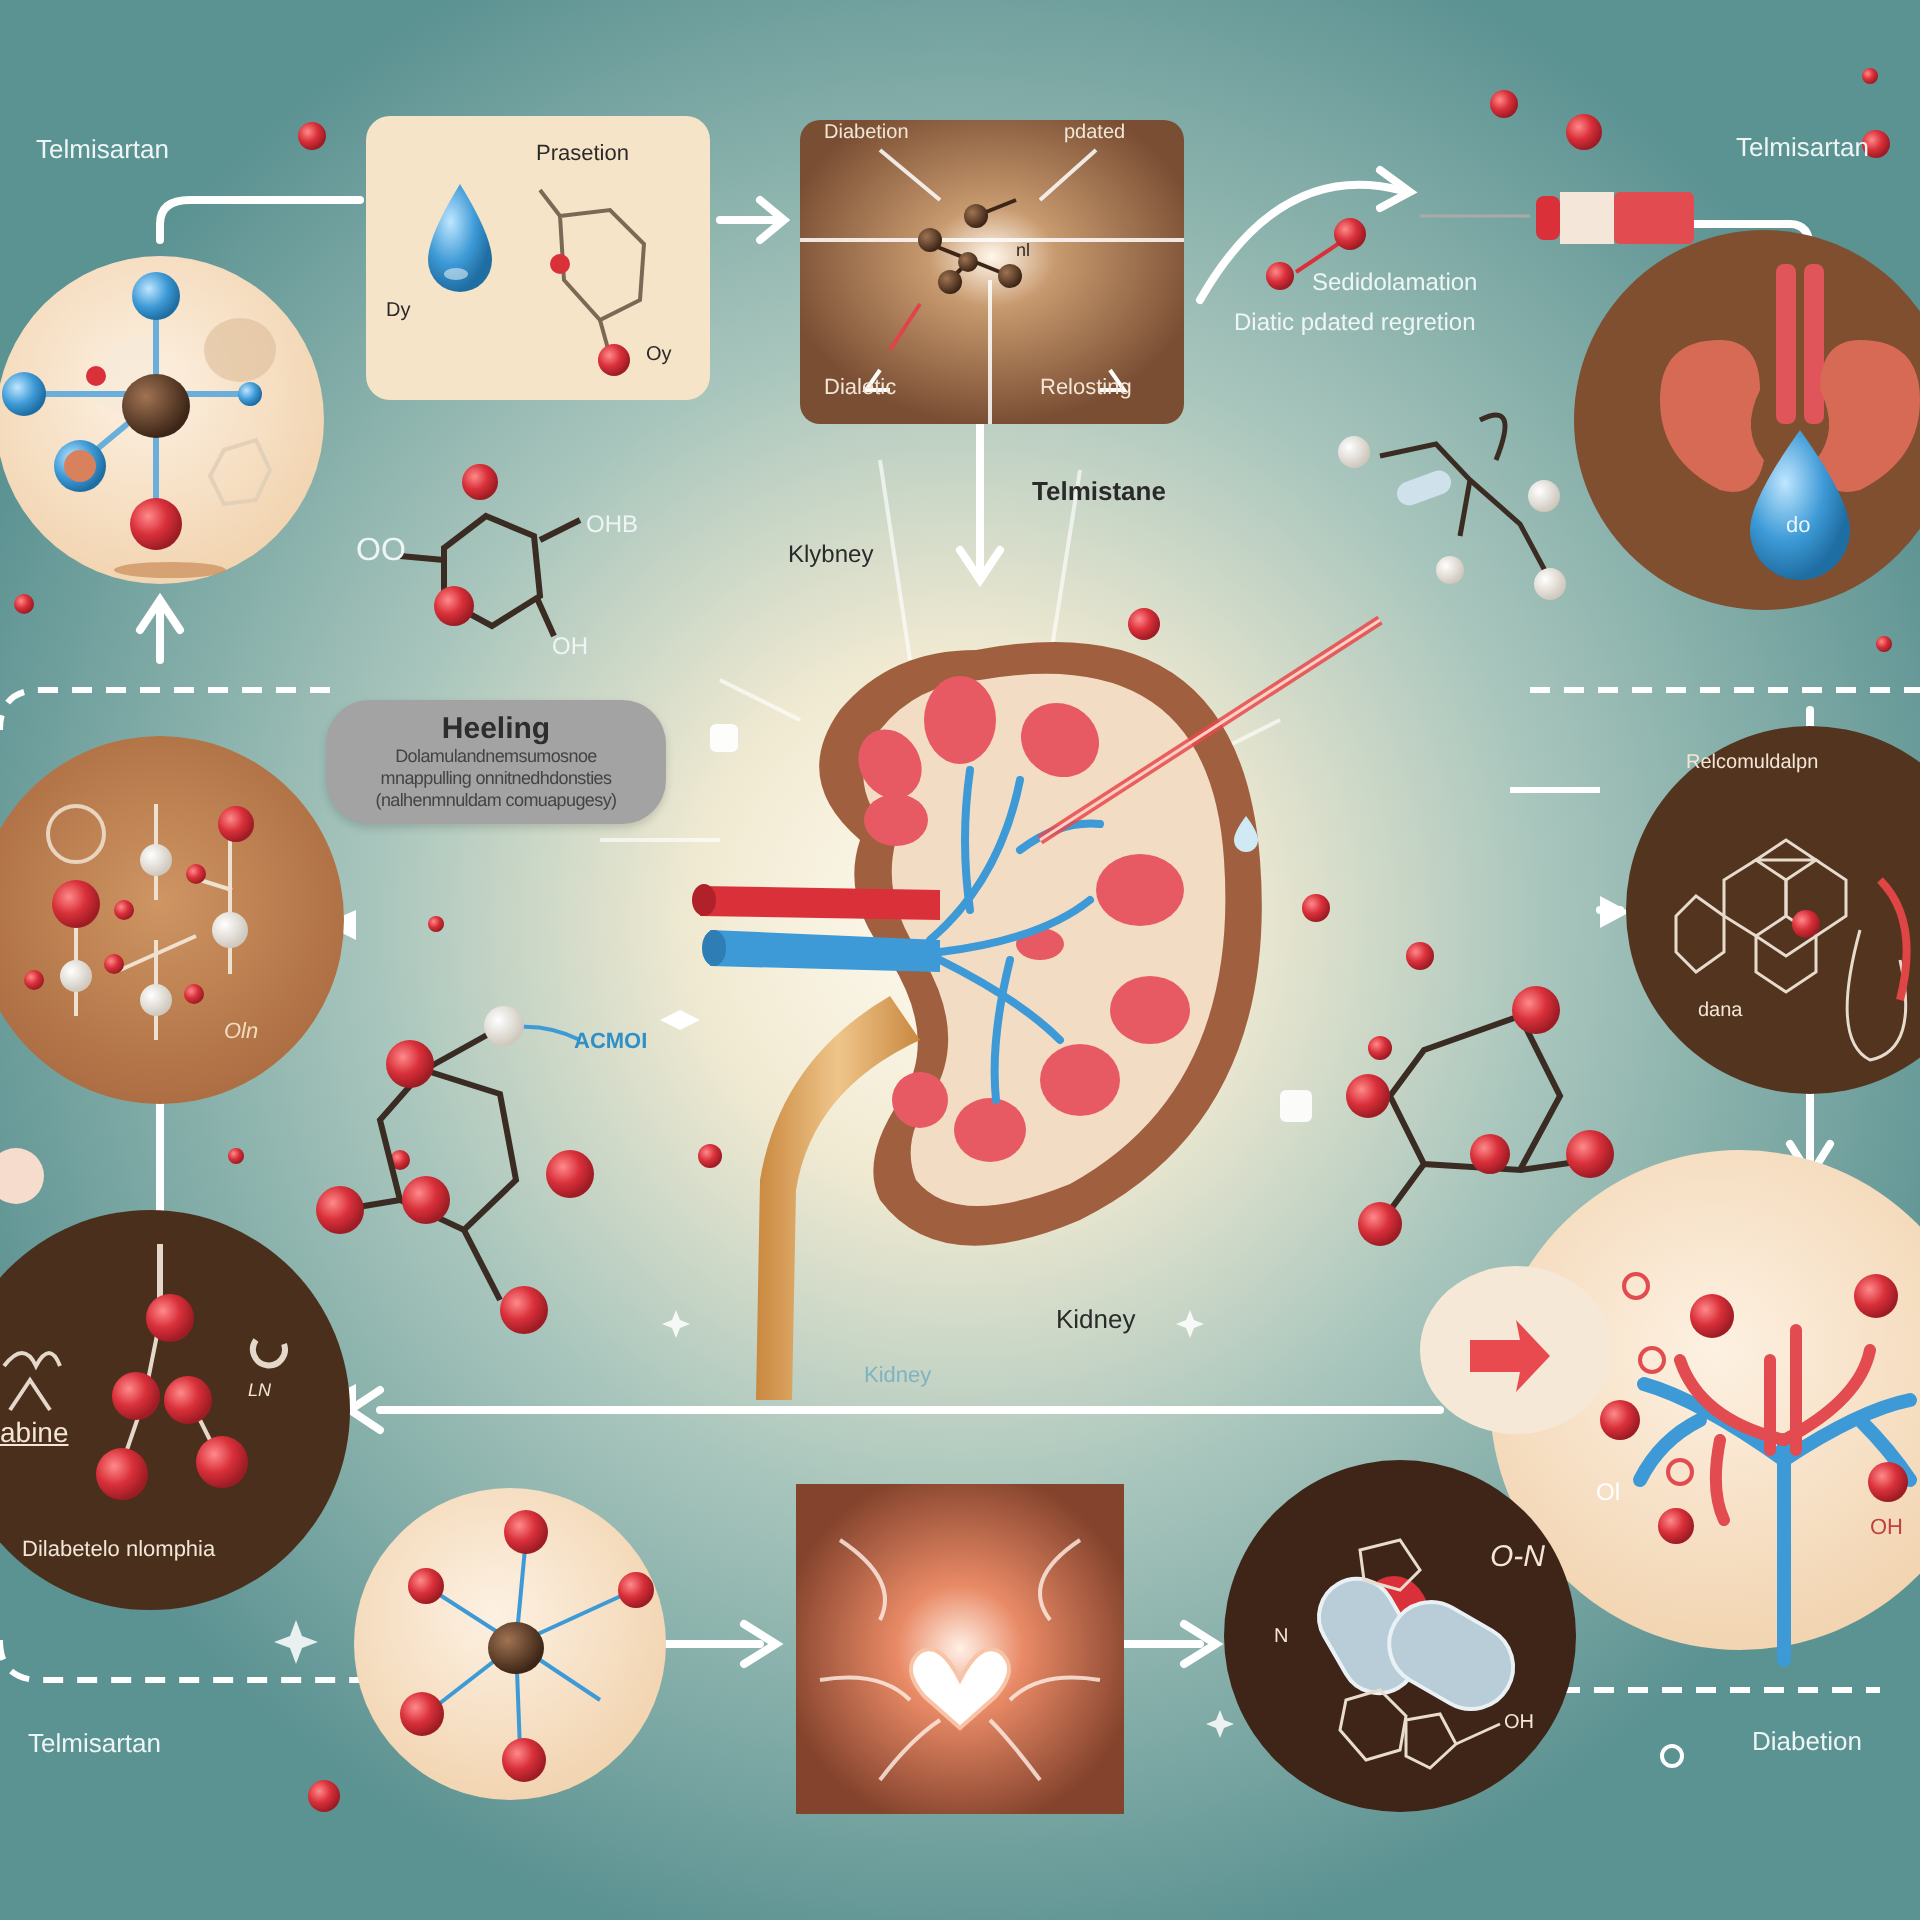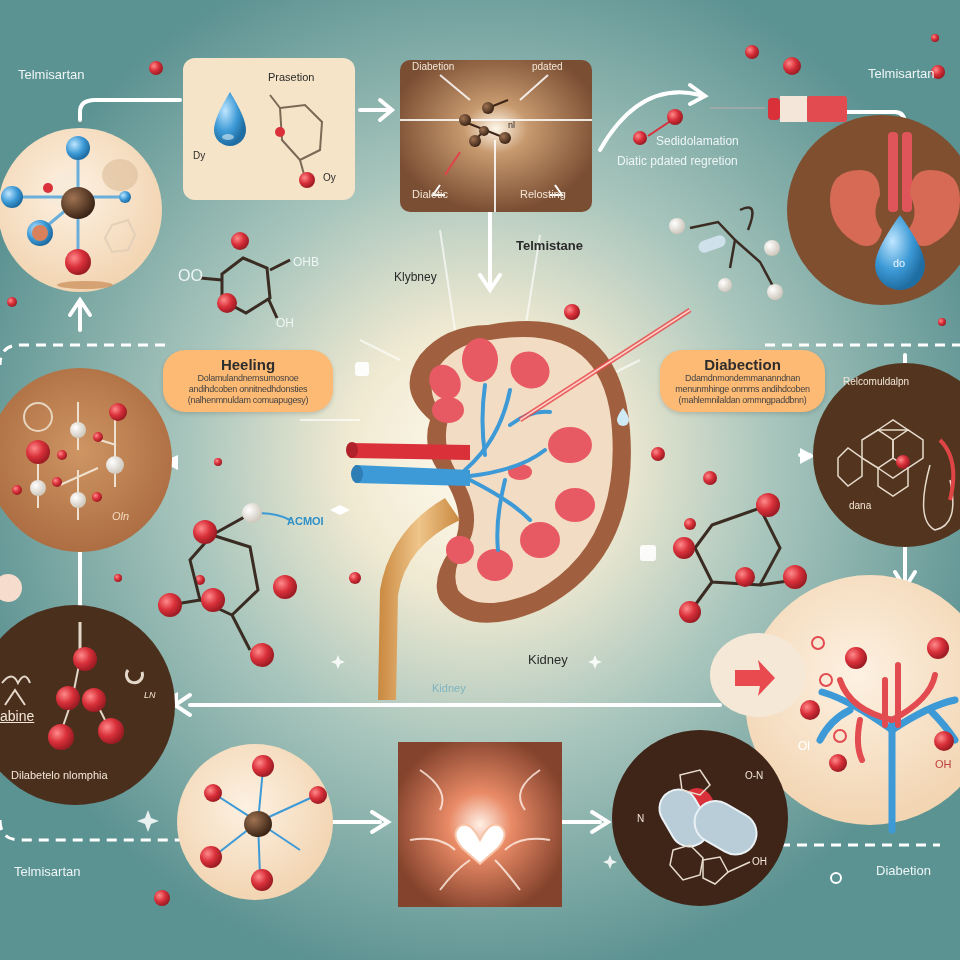--- a/index.html
+++ b/index.html
@@ -3,21 +3,21 @@
 <meta charset="utf-8">
 <style>
   html,body{margin:0;padding:0;}
   body{width:960px;height:960px;overflow:hidden;background:#5b9292;font-family:"Liberation Sans",sans-serif;}
   #stage{position:relative;width:956px;height:960px;}
   svg{position:absolute;left:0;top:0;}
   .lbl{position:absolute;white-space:nowrap;font-family:"Liberation Sans",sans-serif;}
   .lbl-light{color:#eef6f5;font-size:13px;}
   .lbl-dark{color:#2a2a2a;font-size:12px;}
   .lbl-brown{color:#f3e6d6;font-size:11px;}
-  .bubble{position:absolute;background:#fdba74;border-radius:22px;box-shadow:0 2px 4px rgba(0,0,0,.15);text-align:center;padding:6px 10px;}
+  .bubble{position:absolute;background:#a3a3a3;border-radius:22px;box-shadow:0 2px 4px rgba(0,0,0,.15);text-align:center;padding:6px 10px;}
   .bubble .t{font-weight:bold;font-size:15px;color:#2d2d2d;display:block;}
   .bubble .b{font-size:9px;color:#444;display:block;line-height:11px;letter-spacing:-.3px;}
 </style>
 </head>
 <body>
 
 <div id="stage">
 
 <svg width="960" height="960" viewBox="0 0 960 960">
   <defs>
@@ -476,43 +476,37 @@
 <span class="lbl lbl-light" style="left:276px;top:316px;font-size:12px;">OH</span>
 
 <span class="lbl lbl-dark" style="left:394px;top:270px;font-size:12px;">Klybney</span>
 <span class="lbl lbl-dark" style="left:516px;top:238px;font-size:13px;font-weight:bold;">Telmistane</span>
 <span class="lbl lbl-dark" style="left:528px;top:652px;font-size:13px;">Kidney</span>
 <span class="lbl" style="left:432px;top:682px;font-size:11px;color:#7fb3bf;">Kidney</span>
 
 <div class="bubble" style="left:163px;top:350px;width:150px;">
   <span class="t">Heeling</span>
   <span class="b">Dolamulandnemsumosnoe</span>
-  <span class="b">andihdcoben onnitnedhdonsties</span>
+  <span class="b">mnappulling onnitnedhdonsties</span>
   <span class="b">(nalhenmnuldam comuapugesy)</span>
 </div>
-<div class="bubble" style="left:660px;top:350px;width:145px;">
-  <span class="t">Diabection</span>
-  <span class="b">Ddamdnmondemmananndnan</span>
-  <span class="b">menunmhinge onmms andihdcoben</span>
-  <span class="b">(mahlemnilaldan ommngpaddbnn)</span>
-</div>
 
 <span class="lbl" style="left:287px;top:515px;font-size:11px;color:#2f8fc7;font-weight:bold;">ACMOI</span>
 
 <span class="lbl" style="left:112px;top:510px;font-size:11px;color:#f4dcc0;font-style:italic;">Oln</span>
 
 <span class="lbl lbl-brown" style="left:843px;top:376px;font-size:10px;">Relcomuldalpn</span>
 <span class="lbl lbl-brown" style="left:849px;top:500px;font-size:10px;">dana</span>
 
 <span class="lbl lbl-brown" style="left:11px;top:769px;font-size:11px;">Dilabetelo nlomphia</span>
 <span class="lbl lbl-brown" style="left:0px;top:708px;font-size:14px;text-decoration:underline;">abine</span>
-<span class="lbl lbl-brown" style="left:144px;top:690px;font-size:9px;font-style:italic;">LN</span>
+<span class="lbl lbl-brown" style="left:124px;top:690px;font-size:9px;font-style:italic;">LN</span>
 
 <span class="lbl" style="left:798px;top:739px;font-size:12px;color:#fff;">Ol</span>
 <span class="lbl" style="left:935px;top:758px;font-size:11px;color:#c0413f;">OH</span>
 
-<span class="lbl lbl-brown" style="left:745px;top:770px;font-size:10px;">O-N</span>
+<span class="lbl lbl-brown" style="left:745px;top:770px;font-size:15px;font-style:italic;">O-N</span>
 <span class="lbl lbl-brown" style="left:637px;top:813px;font-size:10px;">N</span>
 <span class="lbl lbl-brown" style="left:752px;top:856px;font-size:10px;">OH</span>
 
 <span class="lbl" style="left:893px;top:257px;font-size:11px;color:#eaf6ff;">do</span>
 
 </div>
 
 </body></html>

